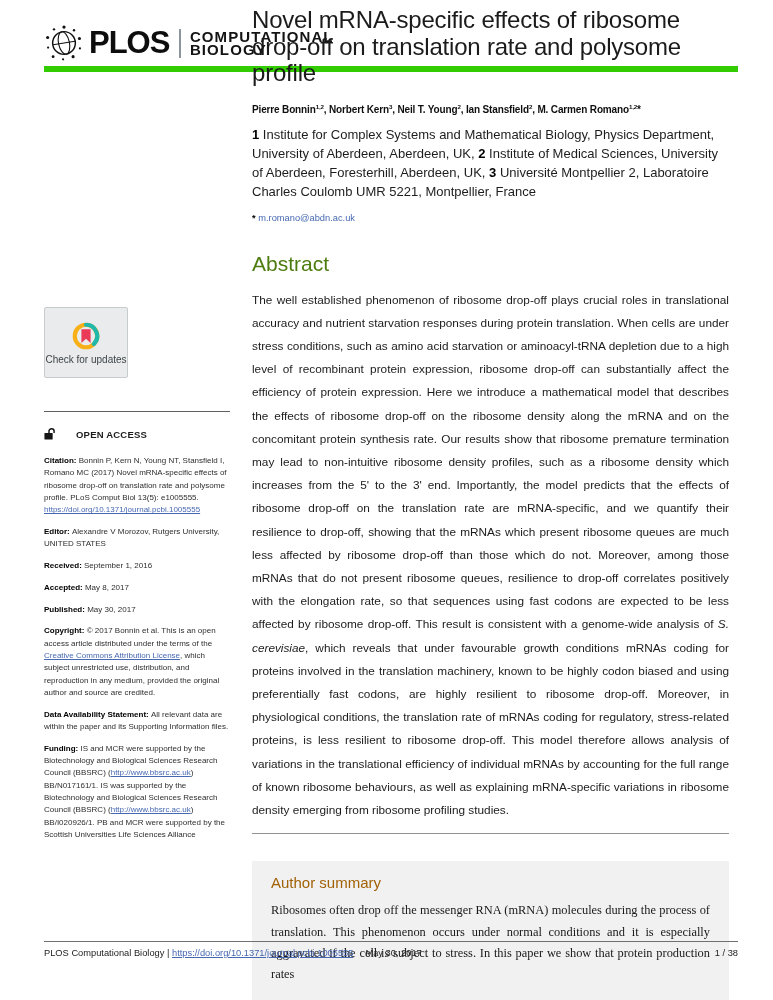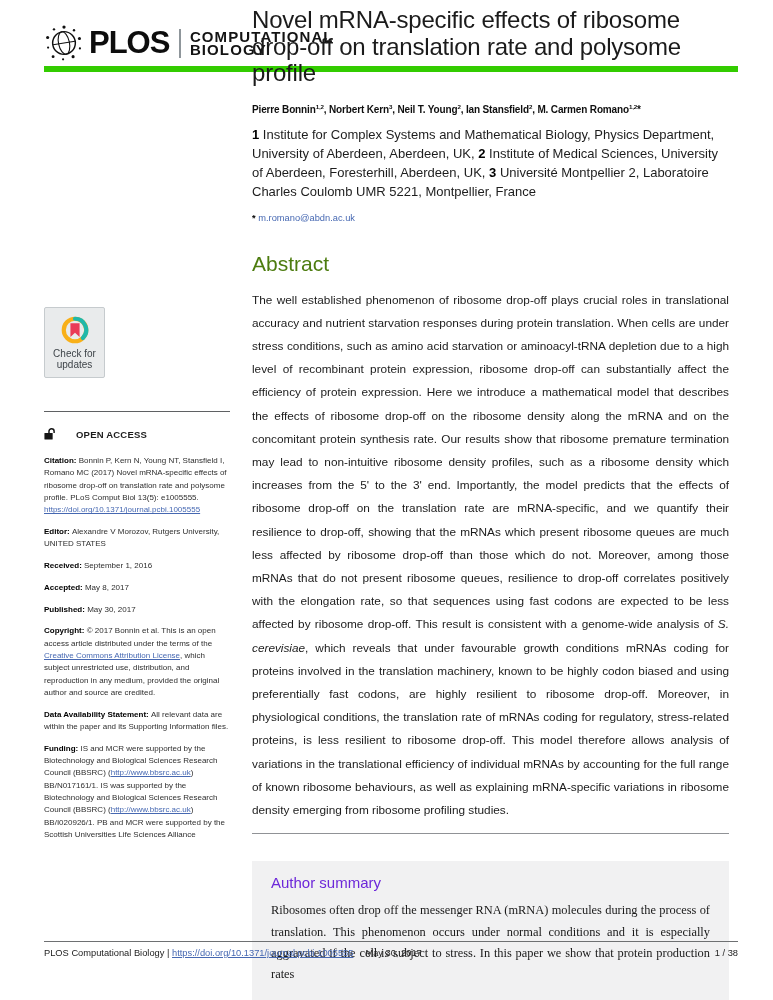--- a/index.html
+++ b/index.html
@@ -19,21 +19,21 @@
   .logo { position:absolute; left:44px; top:22px; display:flex; align-items:center; height:42px; }
   .globe { width:40px; height:40px; margin-right:5px; }
   .plos-word { font-size:31px; font-weight:bold; letter-spacing:-1px; color:#0d0d0d; }
   .logo-div { width:1.5px; height:29px; background:#8f969b; margin:0 9px 0 10px; }
   .journal-name { display:flex; flex-direction:column; font-weight:bold; font-size:15px; letter-spacing:1.1px; line-height:13px; color:#131313; }
   .green-rule { position:absolute; left:44px; top:66px; width:694px; height:6px; background:var(--accent-green); }
 
   
   .sidebar { position:absolute; left:44px; top:307px; width:186px; }
   .update-badge {
-    width:61px; height:71px; background:var(--badge-bg); border:1px solid var(--badge-border);
+    width:84px; height:71px; background:var(--badge-bg); border:1px solid var(--badge-border);
     border-radius:2px; display:flex; flex-direction:column; align-items:center; justify-content:center;
     gap:3px; cursor:pointer; font-family:inherit;
   }
   .update-badge svg { width:30px; height:30px; }
   .badge-label { font-size:10px; line-height:11px; color:#3e4449; text-align:center; }
   .sidebar-rule { border:none; border-top:1px solid #5f6163; margin-top:33px; width:100%; }
   .open-access { display:flex; align-items:center; gap:20px; margin-top:15px; }
   .open-access-label { font-size:9.5px; font-weight:bold; letter-spacing:0.2px; color:#1c1c1c; }
   .side-notes p { font-size:8px; line-height:12.3px; color:#2e2e2e; margin-top:9.5px; }
   .side-notes p:first-child { margin-top:14px; }
@@ -42,21 +42,21 @@
   .main { position:absolute; left:252px; top:0; width:477px; }
   .kicker { margin-top:116px; font-size:9.5px; letter-spacing:0.5px; color:#222; }
   .title { margin-top:7px; font-size:24px; line-height:26.5px; letter-spacing:-0.2px; font-weight:400; color:#1b1b1b; }
   .authors { margin-top:17px; font-size:10px; letter-spacing:-0.15px; font-weight:bold; color:#0f0f0f; white-space:nowrap; }
   .affiliations { margin-top:10px; font-size:13px; line-height:19px; color:#1d1d1d; }
   .corresponding { margin-top:12px; font-size:9.3px; }
   .abstract-heading { margin-top:29px; font-size:21px; font-weight:400; color:#4d7c0f; }
   .abstract-body { margin-top:13px; font-size:11.8px; line-height:23.2px; text-align:justify; color:#1b1b1b; }
   .post-abstract-rule { border:none; border-top:1px solid #909296; margin-top:11px; }
   .summary-box { margin-top:27px; background:var(--summary-box-bg); padding:13px 19px 14px; }
-  .summary-heading { font-size:15px; font-weight:400; color:#6d28d9; }
+  .summary-heading { font-size:15px; font-weight:400; color:#a16207; }
   .summary-body { margin-top:9px; font-family:"Liberation Serif", serif; font-size:12.4px; line-height:21.4px; text-align:justify; color:#191919; }
 
   
   .footer {
     position:absolute; left:44px; top:941px; width:694px; border-top:1px solid #6e7072;
     padding-top:6px; display:flex; justify-content:space-between; font-size:9.3px; color:#222;
   }
 </style>
 </head>
 <body>

